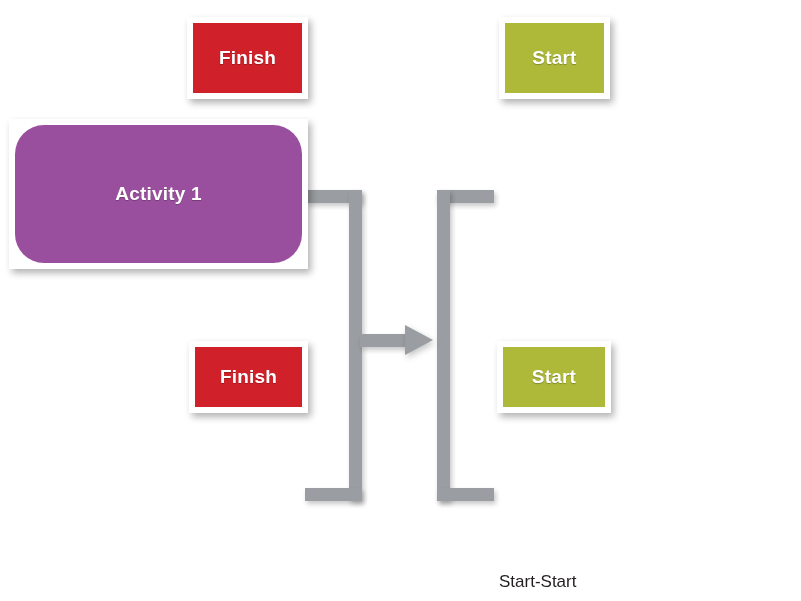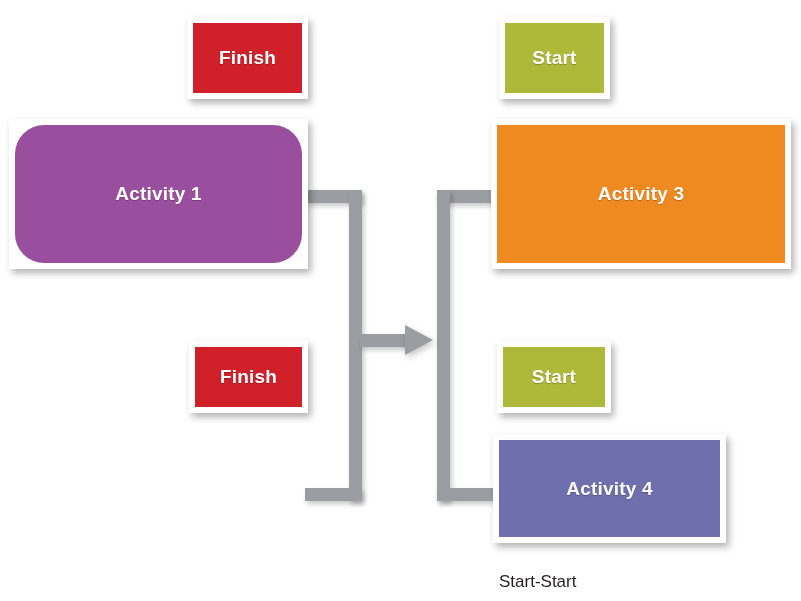--- a/index.html
+++ b/index.html
@@ -104,40 +104,30 @@
       <span class="label">Activity 1</span>
     </div>
   </div>
 
   <div class="node badge" style="left:499px; top:17px; width:111px; height:82px;">
     <div class="fill" style="background:#aeb93a;">
       <span class="label">Start</span>
     </div>
   </div>
 
-  <div class="node activity" style="left:491px; top:119px; width:300px; height:150px;">
-    <div class="fill" style="background:#ef8a21;">
-      <span class="label">Activity 3</span>
-    </div>
-  </div>
 
   <div class="node badge" style="left:189px; top:341px; width:119px; height:72px;">
     <div class="fill" style="background:#d0202a;">
       <span class="label">Finish</span>
     </div>
   </div>
 
 
   <div class="node badge" style="left:497px; top:341px; width:114px; height:72px;">
     <div class="fill" style="background:#aeb93a;">
       <span class="label">Start</span>
     </div>
   </div>
 
-  <div class="node activity" style="left:493px; top:434px; width:233px; height:109px;">
-    <div class="fill" style="background:#6f6fae;">
-      <span class="label">Activity 4</span>
-    </div>
-  </div>
 
   <div class="caption" style="left:499px; top:572px;">Start-Start</div>
 
 </div>
 
 </body></html>

